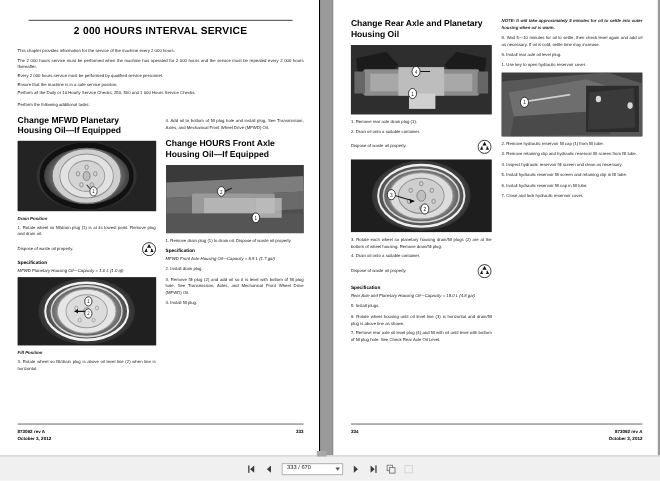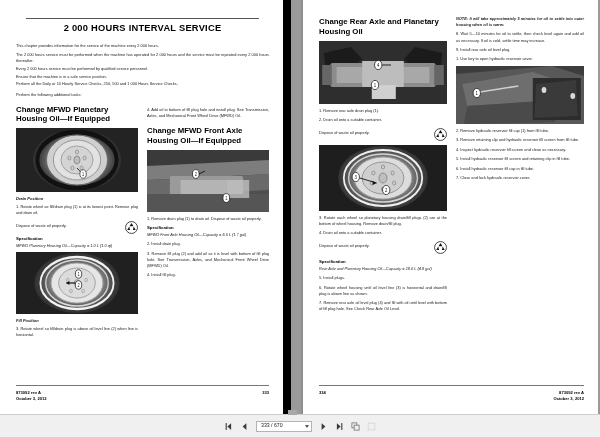--- a/index.html
+++ b/index.html
@@ -21,21 +21,21 @@
     width: 600px; height: 414px;
     display: flex;
     background: #9a9a9a;
   }
   .page {
     position: relative;
     background: #ffffff;
     height: 414px;
     overflow: hidden;
   }
-  .page-left  { width: 291px; border-right: 8px solid #000000; }
+  .page-left  { width: 291px; border-right: 1px solid #000000; }
   .page-gap   { width: 10px; background: #9a9a9a; flex: 0 0 10px; }
   .page-right { width: 297px; border-left: 2px solid #8e8e8e; }
 
   .page-inner {
     position: absolute;
     left: 0; right: 0; top: 0; bottom: 0;
     padding: 10px 14px 8px 16px;
   }
 
   
@@ -284,21 +284,21 @@
               </svg>
             </div>
 
             <div class="caption">Fill Position</div>
             <p class="body">3. Rotate wheel so fill/drain plug is above oil level line (2) when line is horizontal.</p>
           </div>
 
           <div class="col">
             <p class="body" style="margin-top:4px">4. Add oil to bottom of fill plug hole and install plug. See Transmission, Axles, and Mechanical Front Wheel Drive (MFWD) Oil.</p>
 
-            <h3 class="sub">Change MFWD Front Axle Housing Oil—If Equipped</h3>
+            <h3 class="sub">Change HOURS Front Axle Housing Oil—If Equipped</h3>
 
             <div class="fig" style="height:62px">
               <svg viewBox="0 0 160 62" preserveAspectRatio="none">
                 <rect width="160" height="62" fill="#4e4e4e"></rect>
                 <rect y="0" width="160" height="16" fill="#3a3a3a"></rect>
                 <path d="M0 16 L160 10 L160 24 L0 30 Z" fill="#7d7d7d"></path>
                 <path d="M0 30 L160 24 L160 40 L0 46 Z" fill="#6a6a6a"></path>
                 <rect x="30" y="26" width="96" height="22" rx="2" fill="#9a9a9a"></rect>
                 <rect x="44" y="30" width="60" height="14" fill="#b4b4b4"></rect>
                 <rect x="0" y="44" width="160" height="18" fill="#555"></rect>

